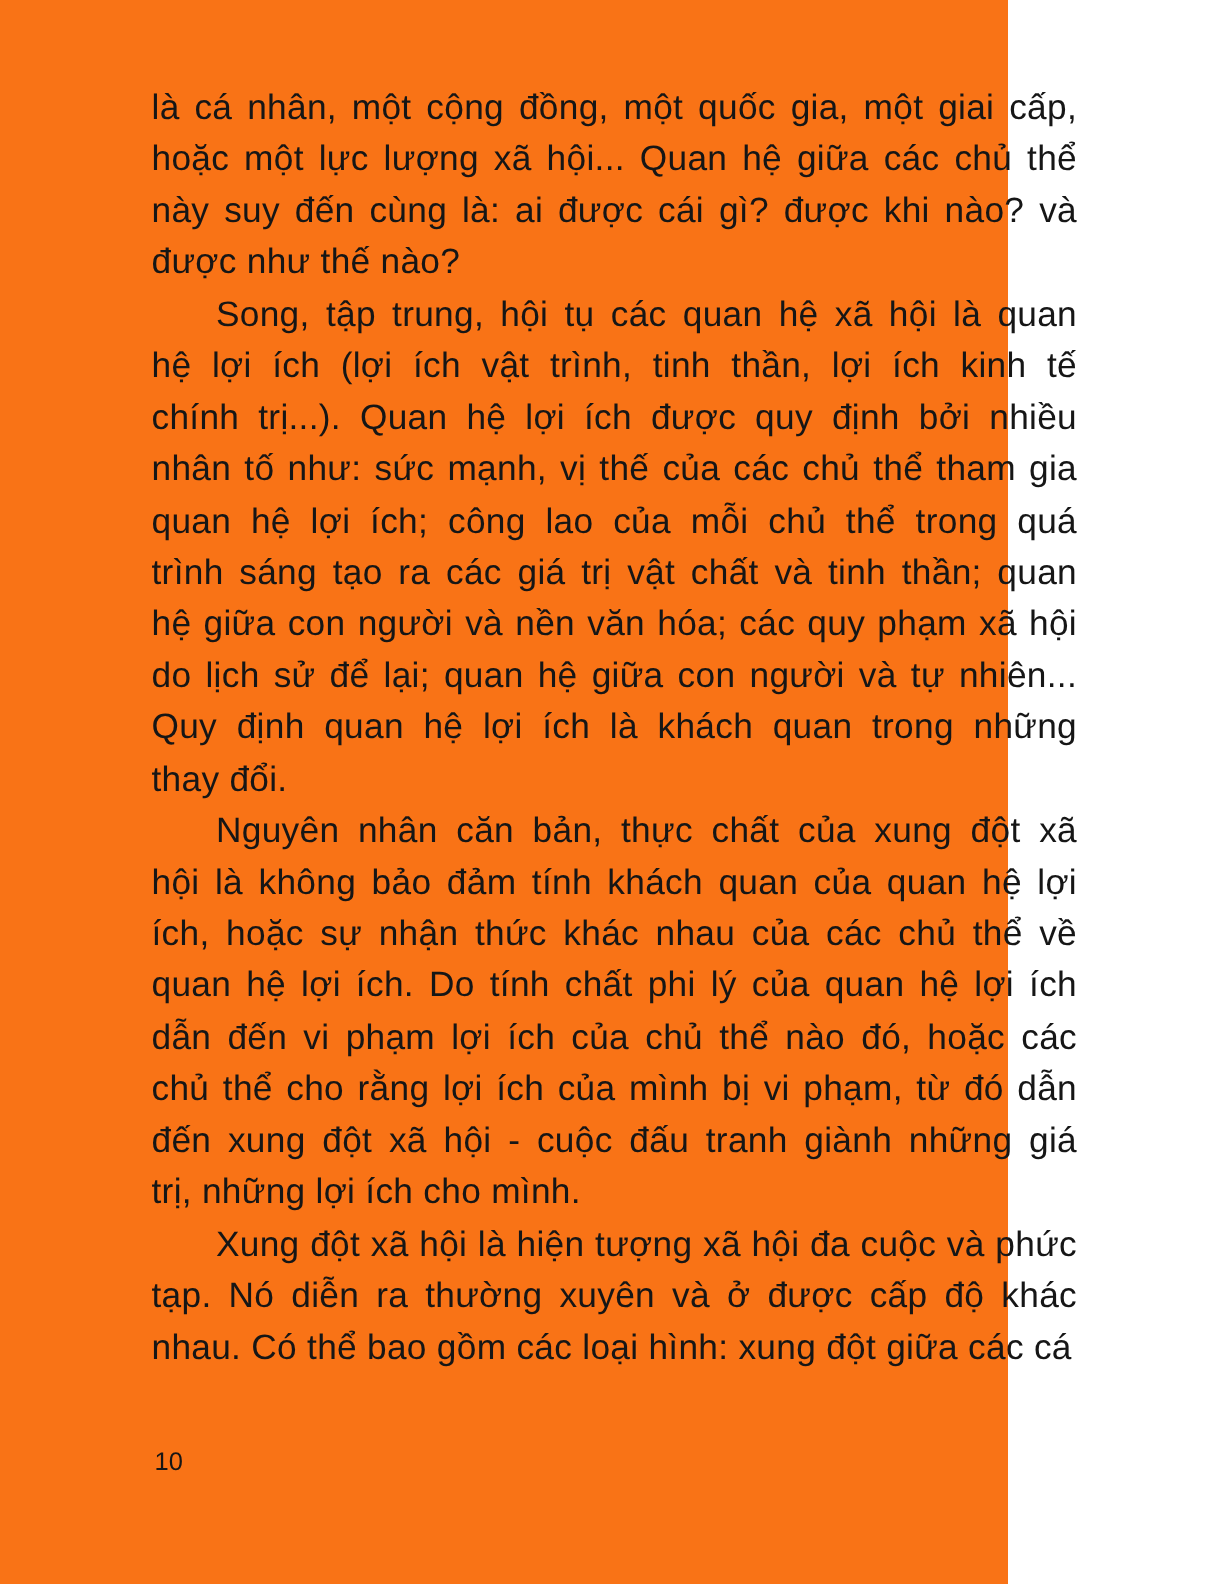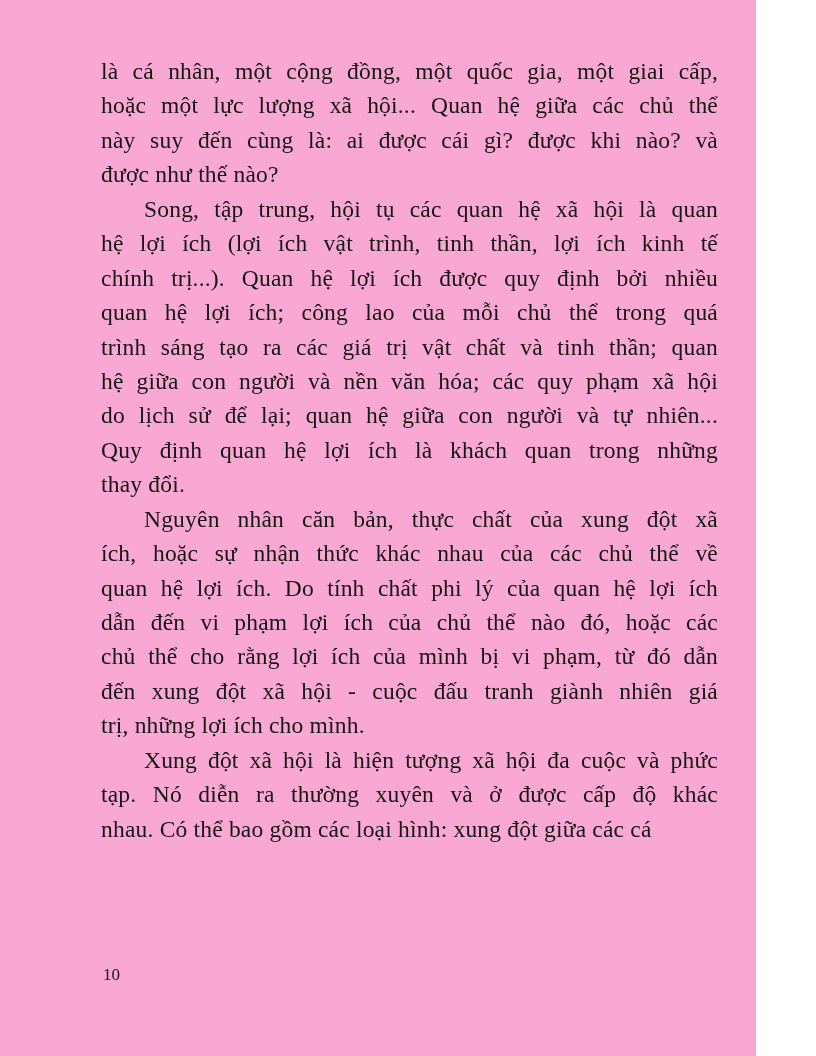--- a/index.html
+++ b/index.html
@@ -7,24 +7,24 @@
     padding: 0;
   }
   body {
     width: 816px;
     height: 1056px;
     background: #ffffff;
     overflow: hidden;
   }
   .book-page {
     position: relative;
-    width: 756px;
+    width: 672px;
     height: 1056px;
-    background: #f9a8d4;
-    font-family: Liberation Serif, serif;
+    background: #f97316;
+    font-family: Liberation Sans, sans-serif;
     color: #161616;
   }
   .body-text {
     position: absolute;
     left: 101px;
     top: 54px;
     width: 617px;
   }
   .para {
     margin: 0;
@@ -66,34 +66,36 @@
       <div class="para">
         <div class="line just">là cá nhân, một cộng đồng, một quốc gia, một giai cấp,</div>
         <div class="line just">hoặc một lực lượng xã hội... Quan hệ giữa các chủ thể</div>
         <div class="line just">này suy đến cùng là: ai được cái gì? được khi nào? và</div>
         <div class="line last">được như thế nào?</div>
       </div>
       <div class="para">
         <div class="line just indent">Song, tập trung, hội tụ các quan hệ xã hội là quan</div>
         <div class="line just">hệ lợi ích (lợi ích vật trình, tinh thần, lợi ích kinh tế</div>
         <div class="line just">chính trị...). Quan hệ lợi ích được quy định bởi nhiều</div>
+        <div class="line just">nhân tố như: sức mạnh, vị thế của các chủ thể tham gia</div>
         <div class="line just">quan hệ lợi ích; công lao của mỗi chủ thể trong quá</div>
         <div class="line just">trình sáng tạo ra các giá trị vật chất và tinh thần; quan</div>
         <div class="line just">hệ giữa con người và nền văn hóa; các quy phạm xã hội</div>
         <div class="line just">do lịch sử để lại; quan hệ giữa con người và tự nhiên...</div>
         <div class="line just">Quy định quan hệ lợi ích là khách quan trong những</div>
         <div class="line last">thay đổi.</div>
       </div>
       <div class="para">
         <div class="line just indent">Nguyên nhân căn bản, thực chất của xung đột xã</div>
+        <div class="line just">hội là không bảo đảm tính khách quan của quan hệ lợi</div>
         <div class="line just">ích, hoặc sự nhận thức khác nhau của các chủ thể về</div>
         <div class="line just">quan hệ lợi ích. Do tính chất phi lý của quan hệ lợi ích</div>
         <div class="line just">dẫn đến vi phạm lợi ích của chủ thể nào đó, hoặc các</div>
         <div class="line just">chủ thể cho rằng lợi ích của mình bị vi phạm, từ đó dẫn</div>
-        <div class="line just">đến xung đột xã hội - cuộc đấu tranh giành nhiên giá</div>
+        <div class="line just">đến xung đột xã hội - cuộc đấu tranh giành những giá</div>
         <div class="line last">trị, những lợi ích cho mình.</div>
       </div>
       <div class="para">
         <div class="line just indent">Xung đột xã hội là hiện tượng xã hội đa cuộc và phức</div>
         <div class="line just">tạp. Nó diễn ra thường xuyên và ở được cấp độ khác</div>
         <div class="line last">nhau. Có thể bao gồm các loại hình: xung đột giữa các cá</div>
       </div>
     </div>
   <div class="page-number">10</div>
 </div>

